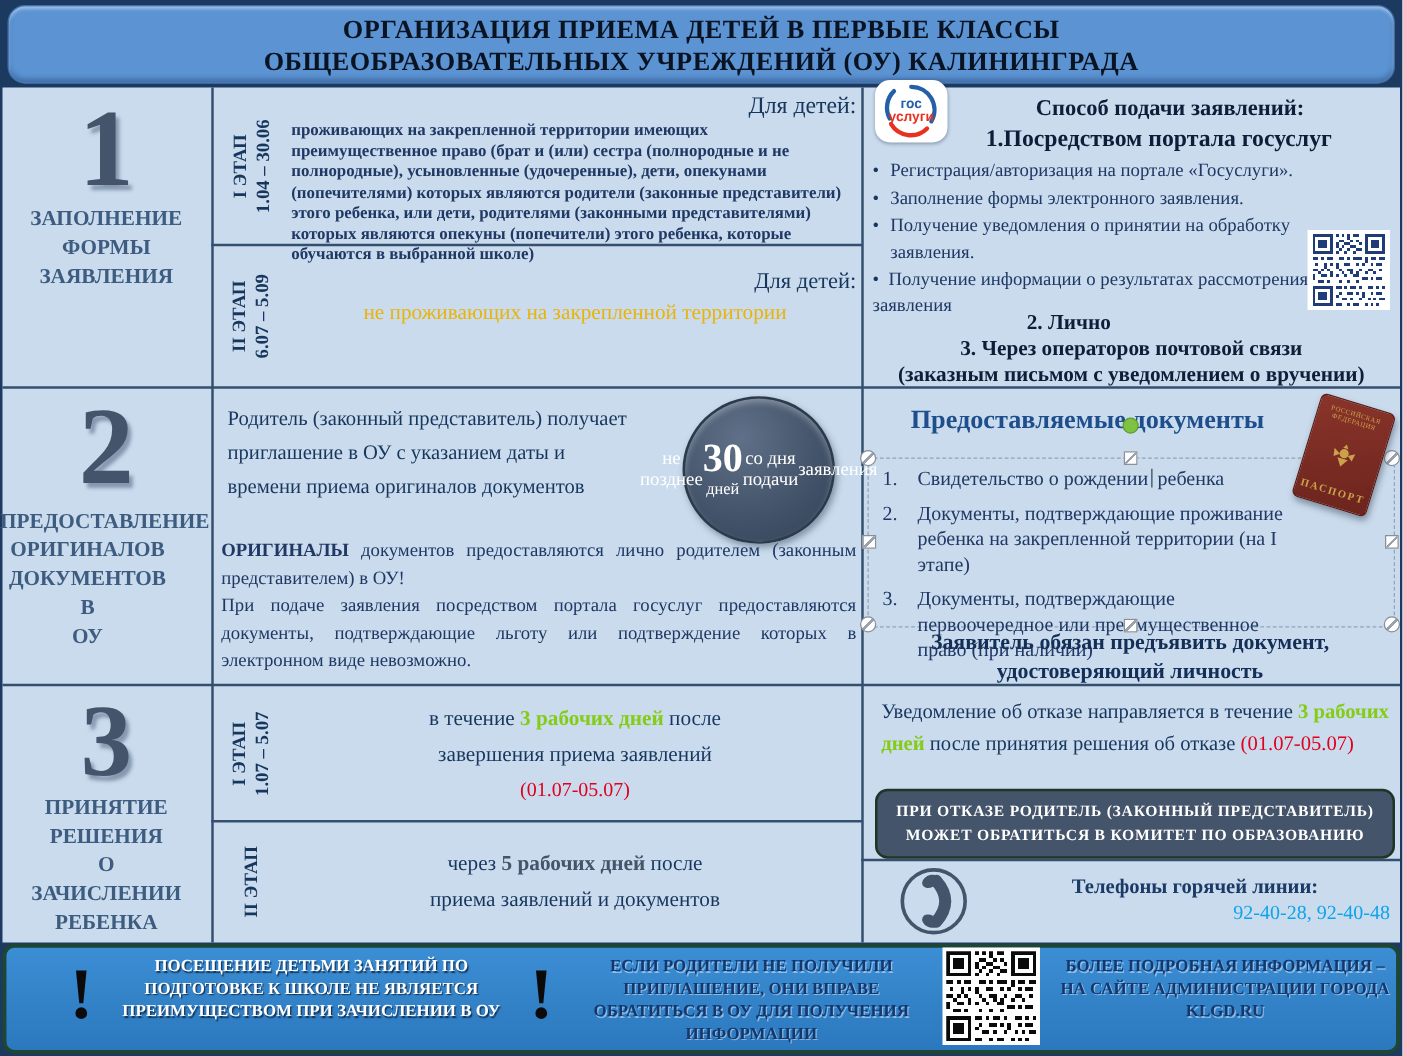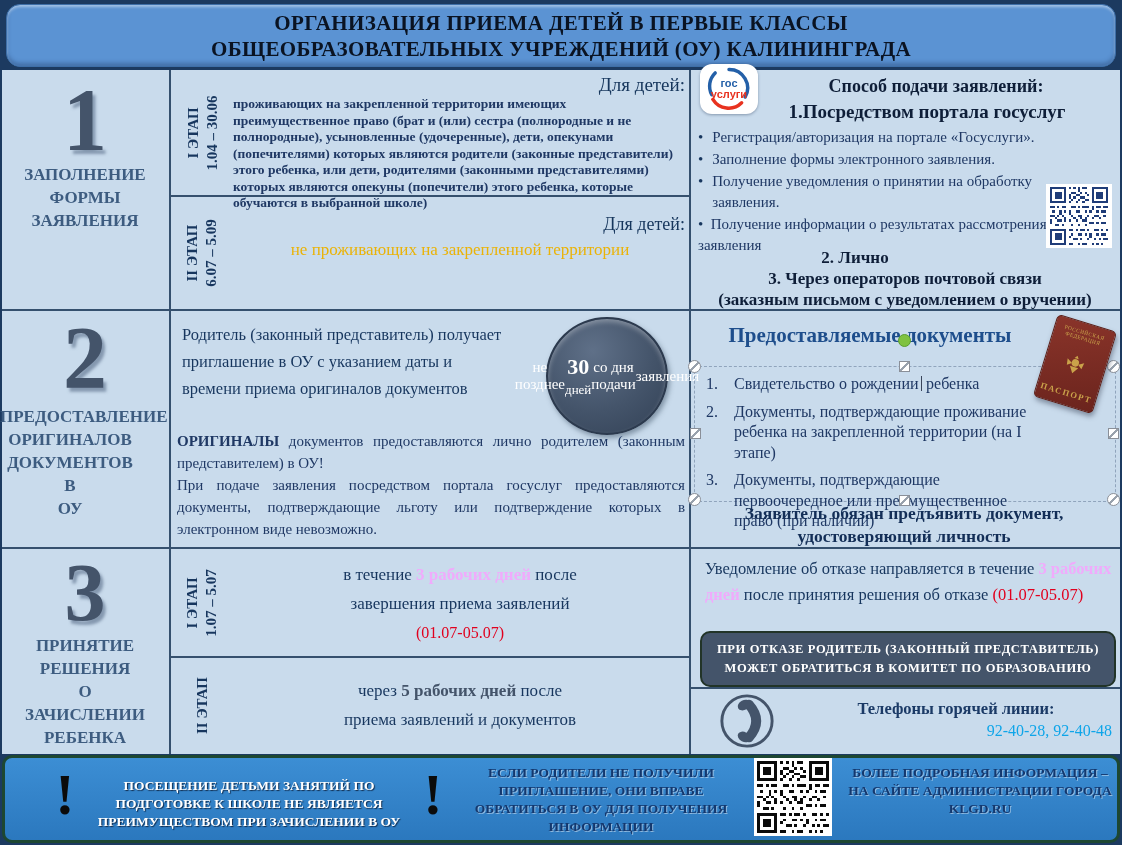--- a/index.html
+++ b/index.html
@@ -18,40 +18,40 @@
   .num{font-weight:bold;font-size:88px;color:#44546a;text-shadow:3px 4px 3px rgba(110,130,155,.75);
        text-align:center;line-height:80px;}
   .rowlabel{font-weight:bold;font-size:17px;color:#3d5c80;text-align:center;line-height:23px;}
   
   .stage{display:flex;align-items:center;justify-content:center;}
   .stage-in{transform:rotate(-90deg);text-align:center;white-space:nowrap;font-weight:bold;
             color:#17365e;font-size:15px;line-height:19px;}
   .cell-h{font-size:19px;color:#16365c;text-align:right;}
   .body1{font-size:13.5px;font-weight:600;color:#1f3864;line-height:16.5px;}
   .red{color:#e1001e;}
-  .b-navy{font-weight:bold;color:#f0abfc;}
+  .b-navy{font-weight:bold;color:#84cc16;}
   .b-slate{font-weight:bold;color:#44546a;}
   
   .sub-title{font-weight:bold;font-size:18px;color:#0e1e38;text-align:center;line-height:25px;}
   .bul{display:flex;gap:9px;font-size:15px;color:#1f3864;line-height:21px;margin-bottom:1px;}
   .dot{color:#17365e;font-size:15px;}
   .bul4{font-size:15px;color:#1f3864;line-height:21px;}
   .m23{font-weight:bold;font-size:17px;color:#0e1e38;text-align:center;line-height:22px;}
   
   #gosl{width:58px;height:50px;background:#fff;border-radius:12px;box-shadow:0 1px 3px rgba(30,50,80,.4);
         display:flex;flex-direction:column;align-items:center;justify-content:center;line-height:11px;}
   #gosl .g1{color:#2460a8;font-weight:bold;font-size:11px;font-family:"Liberation Sans",sans-serif;}
   #gosl .g2{color:#e8321f;font-weight:bold;font-size:11px;font-family:"Liberation Sans",sans-serif;}
   
   #badge{width:118px;height:114px;border-radius:50%;
          background:radial-gradient(circle at 38% 28%, #5f7088, #44546a 55%, #36455a 90%);
          border:2px solid #2c3a4e;box-shadow:inset 0 3px 5px rgba(255,255,255,.3), 2px 3px 5px rgba(60,80,100,.5);
          display:flex;align-items:center;justify-content:center;color:#fff;text-align:center;}
   #badge .b1{font-size:15px;line-height:17px;}
-  #badge .bnum{font-weight:bold;font-size:22px;line-height:26px;text-align:right;}
+  #badge .bnum{font-weight:bold;font-size:32px;line-height:26px;text-align:right;}
   #badge .bunit{font-size:13px;}
   
   .doc-title{font-weight:bold;font-size:21px;color:#1e4e8c;text-align:center;}
   .doc-item{display:flex;font-size:16px;color:#1f3864;line-height:20.5px;margin-bottom:7px;}
   .doc-num{width:28px;flex:none;}
   .doc-foot{font-weight:bold;font-size:17.5px;color:#132e57;text-align:center;line-height:23px;}
   .dashed{border:1.5px dashed #90a4bc;}
   .handle-c{width:11px;height:11px;border-radius:50%;border:1px solid #8a8f98;
             background:#fff linear-gradient(135deg,transparent 44%,#99a2ad 44%,#99a2ad 58%,transparent 58%);}
   .handle-s{width:9px;height:9px;border:1px solid #8a8f98;
@@ -72,21 +72,21 @@
   #notebox{background:#44546a;border:2px solid #223428;border-radius:10px;
            display:flex;flex-direction:column;align-items:center;justify-content:center;}
   #notebox div{color:#fff;font-weight:bold;font-size:12.5px;letter-spacing:.6px;line-height:19px;text-align:center;}
   .hot-t{font-weight:bold;font-size:16.5px;color:#1b3a66;text-align:center;line-height:26px;}
   .hot-n{font-size:16px;color:#0ea5e9;text-align:right;}
   
   #footer{left:2px;top:755px;width:1112px;height:82px;border-radius:10px;border:3px solid #1d4732;
           background:linear-gradient(180deg,#3c8ed4 0%,#2b78be 100%);}
   .excl{font-weight:bold;font-size:58px;color:#0b0b0b;line-height:64px;text-align:center;}
   .fnote1{font-weight:bold;font-size:13.5px;color:#fff;text-align:center;line-height:18px;
-          text-shadow:1px 1px 1px rgba(10,25,50,.8);margin-top:13px;}
+          text-shadow:1px 1px 1px rgba(10,25,50,.8);}
   .fnote2{font-weight:bold;font-size:13.5px;color:#14386e;text-align:center;line-height:18px;
           text-shadow:1px 1px 0 rgba(255,255,255,.45);}
   .qrbox{background:#fff;padding:3px;box-sizing:border-box;}
   .qrbox svg{display:block;width:100%;height:100%;}
   .just{text-align:justify;}
 </style>
 </head>
 <body>
 
 <div id="slide">

